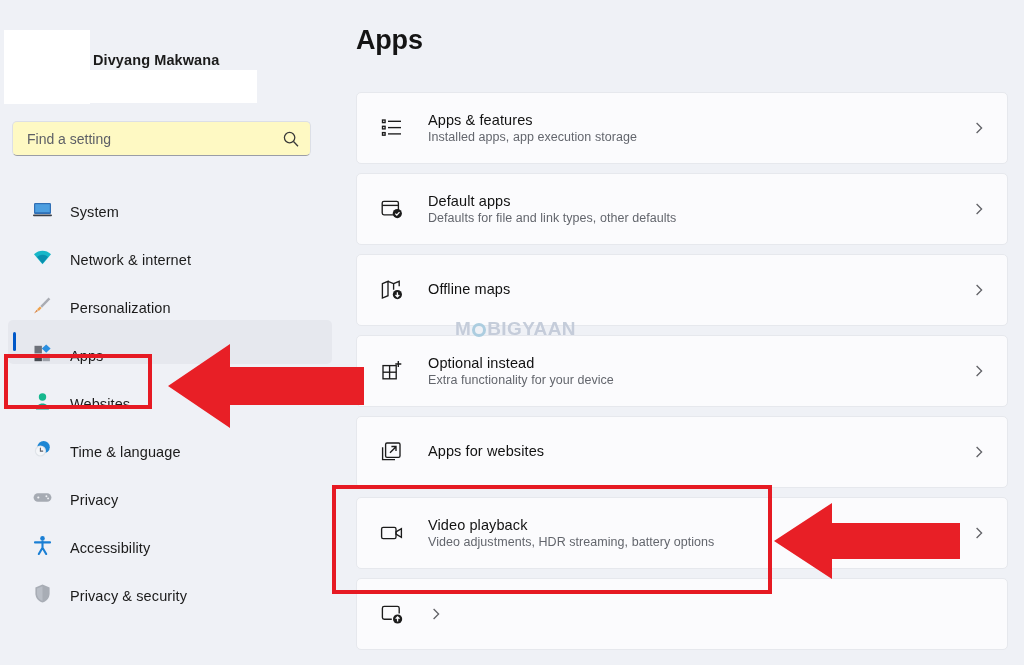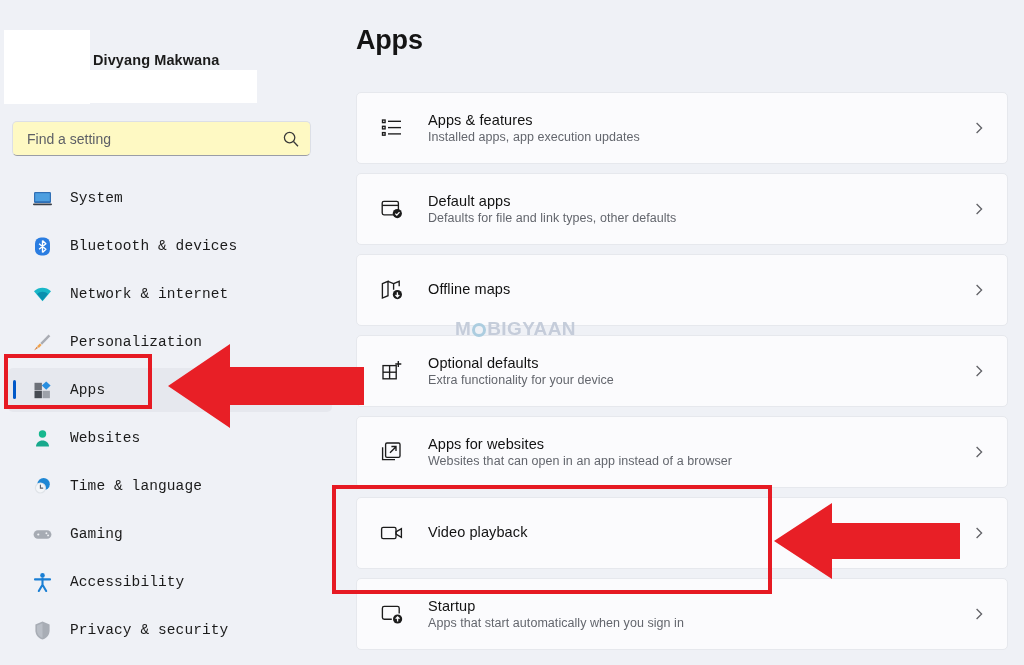--- a/index.html
+++ b/index.html
@@ -87,24 +87,23 @@
   .search-icon { width: 18px; height: 18px; flex: 0 0 18px; color: #3a3a3a; }
 
   
   .nav { position: absolute; left: 0; top: 176px; width: 340px; }
   .nav-item {
     position: relative;
     height: 44px;
     margin: 0 8px 4px 8px;
     border-radius: 5px;
     display: flex;
-    align-items: center;
+    align-items: flex-end;
     padding-left: 24px;
     cursor: default;
-    font-family: Liberation Mono, monospace;
   }
   .nav-item.selected { background: #e6e8ee; }
   .nav-indicator {
     position: absolute;
     left: 5px; top: 12px;
     width: 3px; height: 19px;
     background: #0058c8;
     border-radius: 2px;
   }
   .nav-icon {
@@ -239,29 +238,20 @@
         <span class="nav-icon">
           <svg viewBox="0 0 21 21">
               <rect x="2" y="4" width="17" height="11" rx="1.2" fill="#2f6fb5"></rect>
               <rect x="3.2" y="5.2" width="14.6" height="8" fill="#4d9fe0"></rect>
               <rect x="1" y="15.4" width="19" height="1.8" rx=".9" fill="#3a3f46"></rect>
             </svg>
         </span>
         <span class="nav-label">System</span>
       </div>
 
-      <div class="nav-item">
-        <span class="nav-icon">
-          <svg viewBox="0 0 21 21">
-              <rect x="3" y="1.5" width="15" height="18" rx="6" fill="#2a7de1"></rect>
-              <path d="M10.5 4.6v11.8M10.5 4.6l3.4 3.1-6.8 5.5M10.5 16.4l3.4-3.1-6.8-5.5" stroke="#fff" stroke-width="1.35" fill="none" stroke-linejoin="round"></path>
-            </svg>
-        </span>
-        <span class="nav-label">Bluetooth &amp; devices</span>
-      </div>
 
       <div class="nav-item">
         <span class="nav-icon">
           <svg viewBox="0 0 21 21">
               <path d="M2 7.2c5-4.6 12-4.6 17 0L10.5 17.3z" fill="#18b7c8"></path>
               <path d="M5 9.9c3.3-2.9 7.8-2.9 11 0l-5.5 6.6z" fill="#0a8fae"></path>
             </svg>
         </span>
         <span class="nav-label">Network &amp; internet</span>
       </div>
@@ -314,21 +304,21 @@
 
       <div class="nav-item">
         <span class="nav-icon">
           <svg viewBox="0 0 21 21">
               <rect x="1.6" y="6.2" width="17.8" height="8.6" rx="4.3" fill="#a6abb3"></rect>
               <circle cx="6.3" cy="10.5" r="1.1" fill="#f0f2f5"></circle>
               <circle cx="14.4" cy="9.3" r=".95" fill="#f0f2f5"></circle>
               <circle cx="16.1" cy="11.4" r=".95" fill="#f0f2f5"></circle>
             </svg>
         </span>
-        <span class="nav-label">Gaming</span>
+        <span class="nav-label">Privacy</span>
       </div>
 
       <div class="nav-item">
         <span class="nav-icon">
           <svg viewBox="0 0 21 21">
               <circle cx="10.5" cy="3.4" r="2.3" fill="#1a7fd4"></circle>
               <path d="M3 7.4h15" stroke="#1a7fd4" stroke-width="2.1" stroke-linecap="round"></path>
               <path d="M10.5 6.6v6.2M10.5 12.8 6.8 19M10.5 12.8 14.2 19" stroke="#1a7fd4" stroke-width="2.1" stroke-linecap="round" fill="none"></path>
             </svg>
         </span>
@@ -365,21 +355,21 @@
             <rect x="3.5" y="5" width="2.6" height="2.6"></rect>
               <line x1="9" y1="6.3" x2="22" y2="6.3"></line>
             <rect x="3.5" y="11.3" width="2.6" height="2.6"></rect>
               <line x1="9" y1="12.6" x2="22" y2="12.6"></line>
             <rect x="3.5" y="17.6" width="2.6" height="2.6"></rect>
               <line x1="9" y1="18.9" x2="22" y2="18.9"></line>
           </svg>
         </span>
         <div class="card-text">
           <div class="card-title">Apps &amp; features</div>
-          <div class="card-sub">Installed apps, app execution updates</div>
+          <div class="card-sub">Installed apps, app execution storage</div>
         </div>
         <span class="card-chevron">
           <svg viewBox="0 0 16 16" fill="none" stroke="currentColor" stroke-width="1.3">
               <path d="M5.6 3 10.6 8l-5 5"></path>
             </svg>
         </span>
       </div>
 
       <div class="card">
         <span class="card-icon">
@@ -424,78 +414,74 @@
       <div class="card">
         <span class="card-icon">
           <svg viewBox="0 0 26 26" fill="none" stroke="currentColor" stroke-width="1.35">
             <rect x="4" y="7.6" width="13.2" height="13.2"></rect>
               <line x1="10.6" y1="7.6" x2="10.6" y2="20.8"></line>
               <line x1="4" y1="14.2" x2="17.2" y2="14.2"></line>
             <path d="M19.3 3v6M16.3 6h6"></path>
           </svg>
         </span>
         <div class="card-text">
-          <div class="card-title">Optional defaults</div>
+          <div class="card-title">Optional instead</div>
           <div class="card-sub">Extra functionality for your device</div>
         </div>
         <span class="card-chevron">
           <svg viewBox="0 0 16 16" fill="none" stroke="currentColor" stroke-width="1.3">
               <path d="M5.6 3 10.6 8l-5 5"></path>
             </svg>
         </span>
       </div>
 
       <div class="card">
         <span class="card-icon">
           <svg viewBox="0 0 26 26" fill="none" stroke="currentColor" stroke-width="1.35">
             <path d="M3.6 8.2v12.4h12.4"></path>
               <rect x="6.6" y="4" width="14.4" height="14.4" rx="1.4"></rect>
             <path d="M11 13.8 17 7.8M12.4 7.5H17v4.6"></path>
           </svg>
         </span>
         <div class="card-text">
           <div class="card-title">Apps for websites</div>
-          <div class="card-sub">Websites that can open in an app instead of a browser</div>
         </div>
         <span class="card-chevron">
           <svg viewBox="0 0 16 16" fill="none" stroke="currentColor" stroke-width="1.3">
               <path d="M5.6 3 10.6 8l-5 5"></path>
             </svg>
         </span>
       </div>
 
       <div class="card">
         <span class="card-icon">
           <svg viewBox="0 0 26 26" fill="none" stroke="currentColor" stroke-width="1.35">
             <rect x="2.6" y="7.4" width="14.4" height="11.2" rx="1.6"></rect>
             <path d="M17 11.8l5.4-3.2v8.8L17 14.2z"></path>
           </svg>
         </span>
         <div class="card-text">
           <div class="card-title">Video playback</div>
+          <div class="card-sub">Video adjustments, HDR streaming, battery options</div>
         </div>
         <span class="card-chevron">
           <svg viewBox="0 0 16 16" fill="none" stroke="currentColor" stroke-width="1.3">
               <path d="M5.6 3 10.6 8l-5 5"></path>
             </svg>
         </span>
       </div>
 
       <div class="card">
         <span class="card-icon">
           <svg viewBox="0 0 26 26" fill="none" stroke="currentColor" stroke-width="1.35">
             <path d="M20.2 12.6V7.2a1.8 1.8 0 0 0-1.8-1.8H5.2a1.8 1.8 0 0 0-1.8 1.8v9.2a1.8 1.8 0 0 0 1.8 1.8h7.6"></path>
             <circle cx="18.6" cy="18" r="4.6" fill="currentColor" stroke="none"></circle>
             <path d="M18.6 20.4v-4.6M16.7 17.7l1.9-1.9 1.9 1.9" stroke="#fbfbfd" stroke-width="1.3"></path>
           </svg>
         </span>
-        <div class="card-text">
-          <div class="card-title">Startup</div>
-          <div class="card-sub">Apps that start automatically when you sign in</div>
-        </div>
         <span class="card-chevron">
           <svg viewBox="0 0 16 16" fill="none" stroke="currentColor" stroke-width="1.3">
               <path d="M5.6 3 10.6 8l-5 5"></path>
             </svg>
         </span>
       </div>
 
     </div>
   </div>
 

